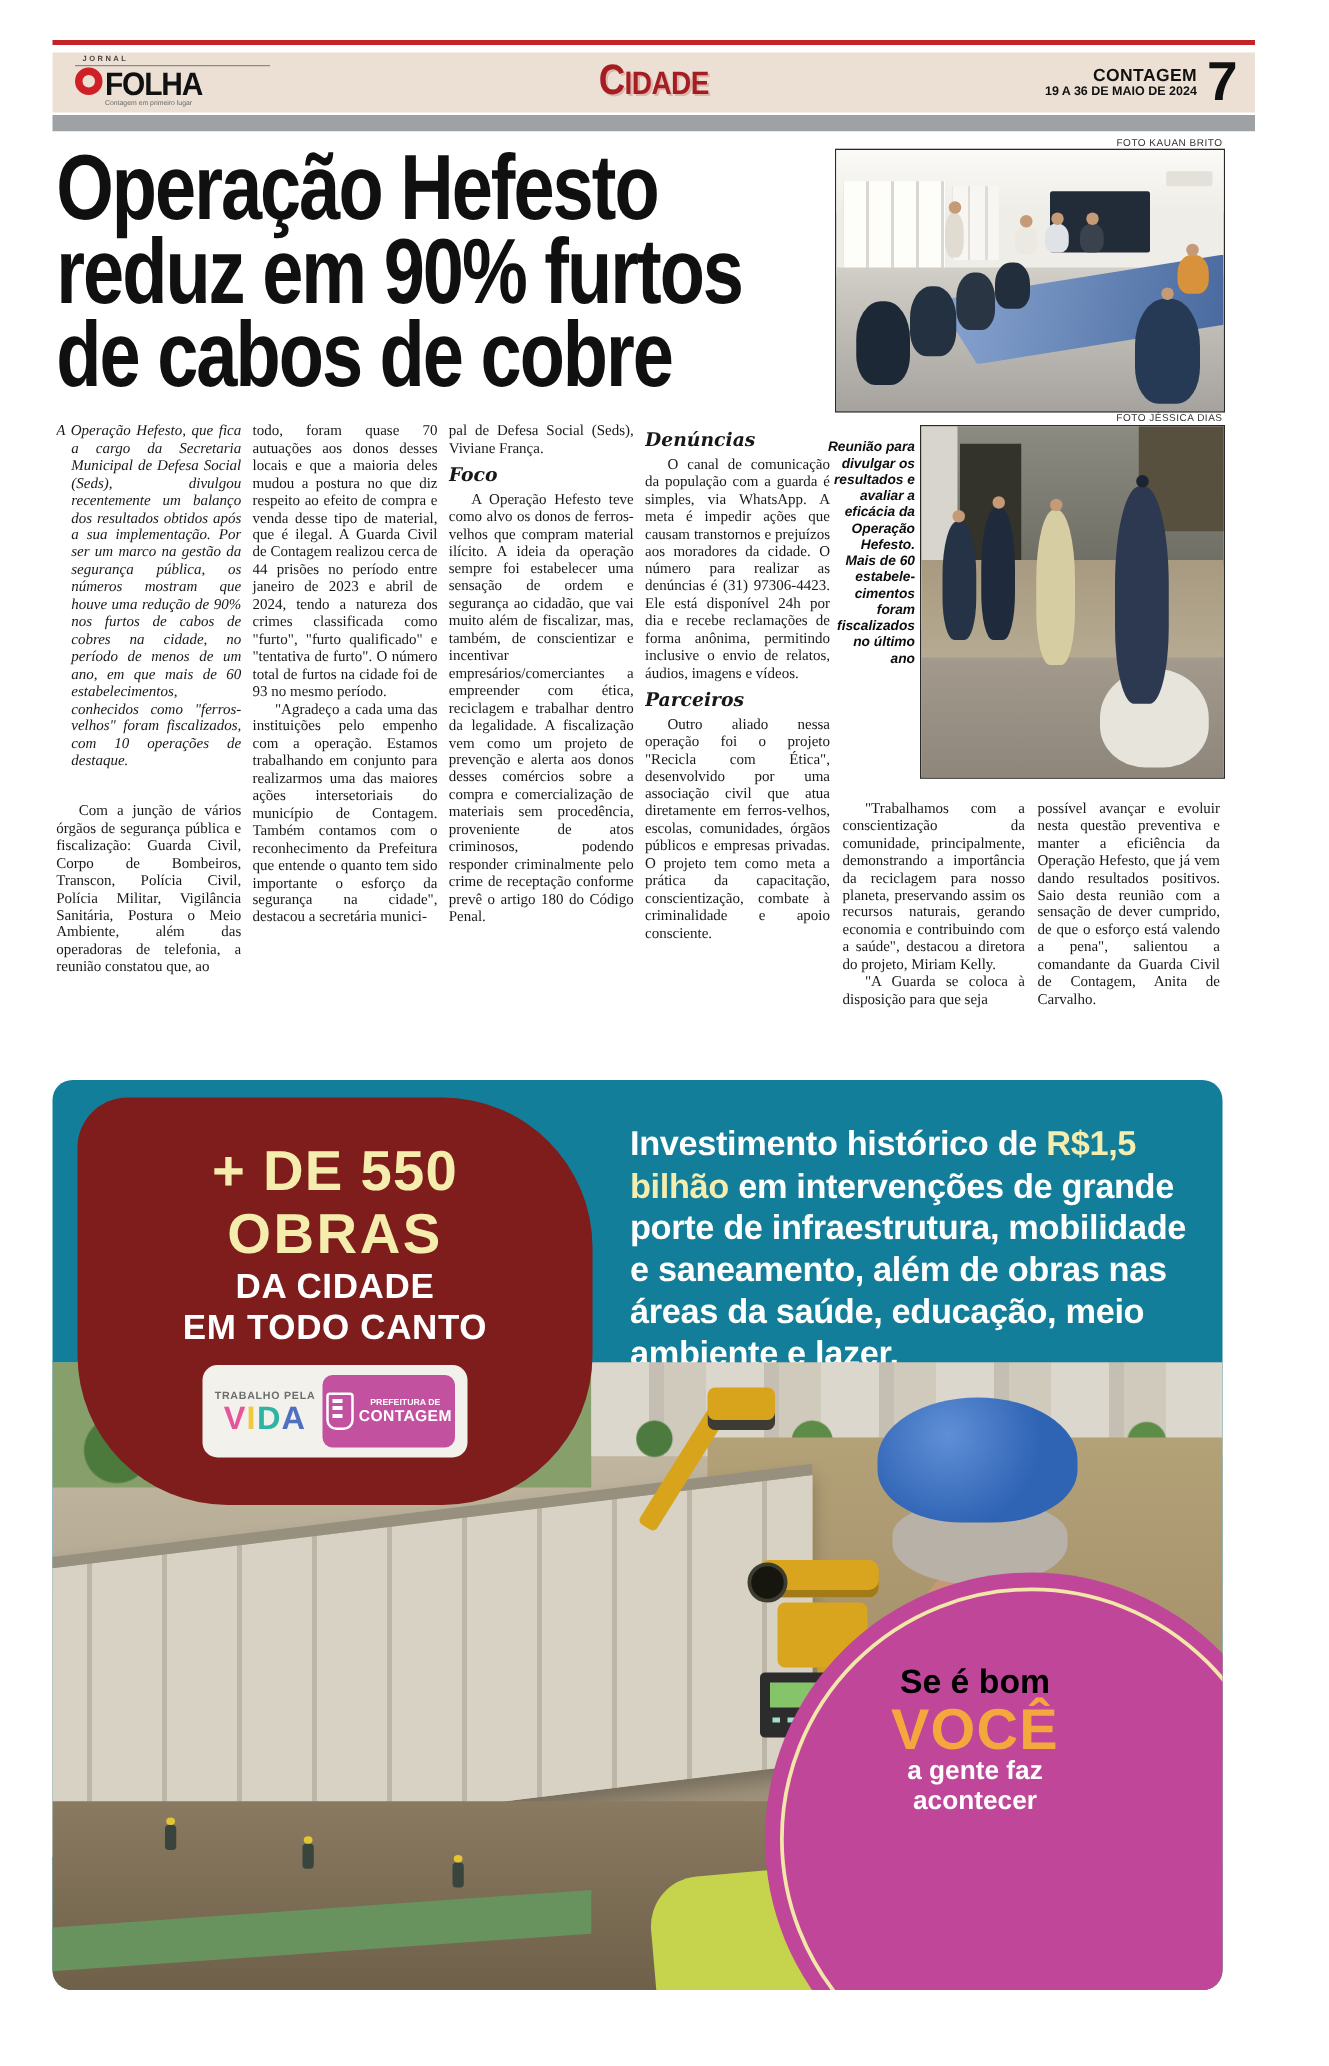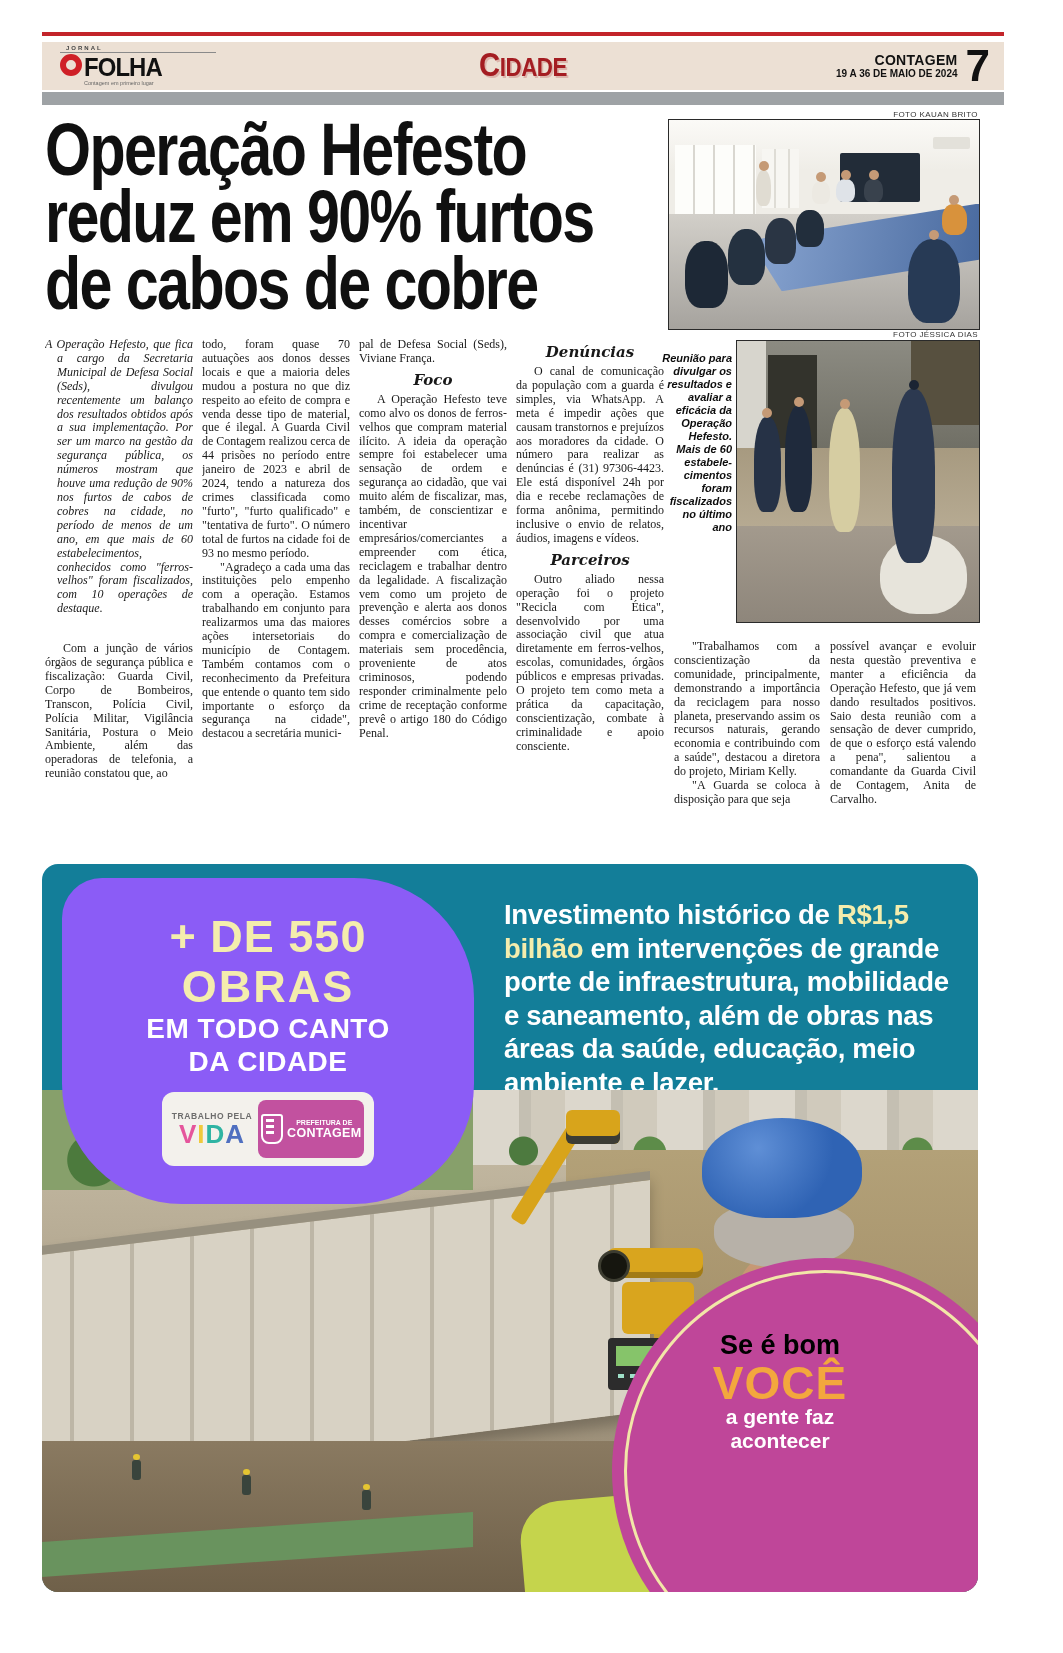--- a/index.html
+++ b/index.html
@@ -64,21 +64,21 @@
   
   .col{position:absolute;top:338px;width:148px;height:496px;overflow:hidden;
        font:12px/13.9px "Liberation Serif","DejaVu Serif",serif;text-align:justify;color:#181818;}
   .c1{left:45px;}.c2{left:202px;}.c3{left:359px;}.c4{left:516px;}
   .c5{left:674px;top:640px;width:146px;height:196px;}
   .c6{left:830px;top:640px;width:146px;height:196px;}
   .col p{margin:0;}
   .lead{font-style:italic;padding-left:12px;text-indent:-12px;}
   .ind{text-indent:18px;}
   .gap{height:26px;}
-  .colhead{font:italic 700 15px/17px "DejaVu Serif",serif;text-align:center;margin:6px 0 4px;}
+  .colhead{font:italic 700 15px/17px "DejaVu Serif",serif;text-align:left;margin:6px 0 4px;}
   .caption{position:absolute;left:662px;top:352px;width:70px;text-align:right;
      font:italic 700 11px/13px "Liberation Sans",sans-serif;color:#0d0d0d;overflow-wrap:break-word;}
 
   
   .ad{position:absolute;left:42px;top:864px;width:936px;height:728px;background:#137e99;border-radius:16px;overflow:hidden;}
   .adphoto{position:absolute;left:0;top:226px;width:936px;height:502px;background:linear-gradient(#c9bfa8,#8d7f68);}
   .ph-trees{left:0;top:0;width:46%;height:20%;
      background:radial-gradient(circle at 12% 70%,#4c7a3d 0 26px,transparent 27px),
                 radial-gradient(circle at 34% 55%,#5f8f46 0 30px,transparent 31px),
                 radial-gradient(circle at 58% 70%,#47713a 0 24px,transparent 25px),
@@ -105,21 +105,21 @@
   .eng-neck{left:682px;top:160px;width:130px;height:230px;background:linear-gradient(#c89a76,#b0805c);border-radius:42% 42% 20% 20%;}
   .eng-shirt{left:480px;bottom:-18px;width:330px;height:120px;background:#c5d44c;border-radius:40px 70px 0 0;transform:rotate(-5deg);}
   .st-pole{left:612px;top:240px;width:12px;height:230px;background:#caa02a;}
   .st-scope{left:565px;top:158px;width:96px;height:30px;background:#d9a51e;border-radius:8px;box-shadow:inset 0 -6px 0 rgba(0,0,0,.25);}
   .st-lens{left:556px;top:160px;width:26px;height:26px;background:#16160f;border-radius:50%;border:3px solid #3c3c30;}
   .st-body{left:580px;top:192px;width:72px;height:52px;background:#d9a51e;border-radius:6px;}
   .st-panel{left:566px;top:248px;width:66px;height:52px;background:#2c2c2c;border-radius:4px;}
   .st-screen{left:574px;top:256px;width:44px;height:20px;background:#86c46a;}
   .st-btn{width:6px;height:4px;background:#9fe0c8;}
 
-  .blob{position:absolute;left:20px;top:14px;width:412px;height:326px;background:#8b5cf6;
+  .blob{position:absolute;left:20px;top:14px;width:412px;height:326px;background:#7f1d1d;
         border-radius:40px 120px 120px 120px;text-align:center;
         font-family:"Liberation Sans",sans-serif;}
   .blob-plus{margin-top:34px;font-weight:900;font-size:45px;line-height:50px;color:#f4edad;letter-spacing:1px;}
   .blob-obras{font-weight:900;font-size:45px;line-height:50px;color:#f4edad;letter-spacing:2px;}
   .blob-canto{font-weight:900;font-size:28px;line-height:33px;color:#fff;letter-spacing:.5px;}
   .logos{margin:14px auto 0;width:212px;height:74px;background:#f3f1ec;border-radius:12px;
          display:flex;align-items:center;justify-content:center;gap:6px;}
   .tp{text-align:center;}
   .tp-top{font:700 8.5px/10px "Liberation Sans",sans-serif;letter-spacing:.6px;color:#6d6d6d;}
   .vida{font:900 26px/26px "Liberation Sans",sans-serif;letter-spacing:1px;}
@@ -299,22 +299,22 @@
       <div class="st-btn" style="left:600px;top:284px;"></div>
       <div class="eng-shirt"></div>
       <div class="eng-neck"></div>
       <div class="eng-hair"></div>
       <div class="eng-hat"></div>
     </div>
 
     <div class="blob">
       <div class="blob-plus">+ DE 550</div>
       <div class="blob-obras">OBRAS</div>
+      <div class="blob-canto">DA CIDADE</div>
       <div class="blob-canto">EM TODO CANTO</div>
-      <div class="blob-canto">DA CIDADE</div>
       <div class="logos">
         <div class="tp">
           <div class="tp-top">TRABALHO PELA</div>
           <div class="vida"><span>V</span><span>I</span><span>D</span><span>A</span></div>
         </div>
         <div class="pref">
           <div class="crest"></div>
           <div class="pref-txt">
             <div>PREFEITURA DE</div>
             <div>CONTAGEM</div>

